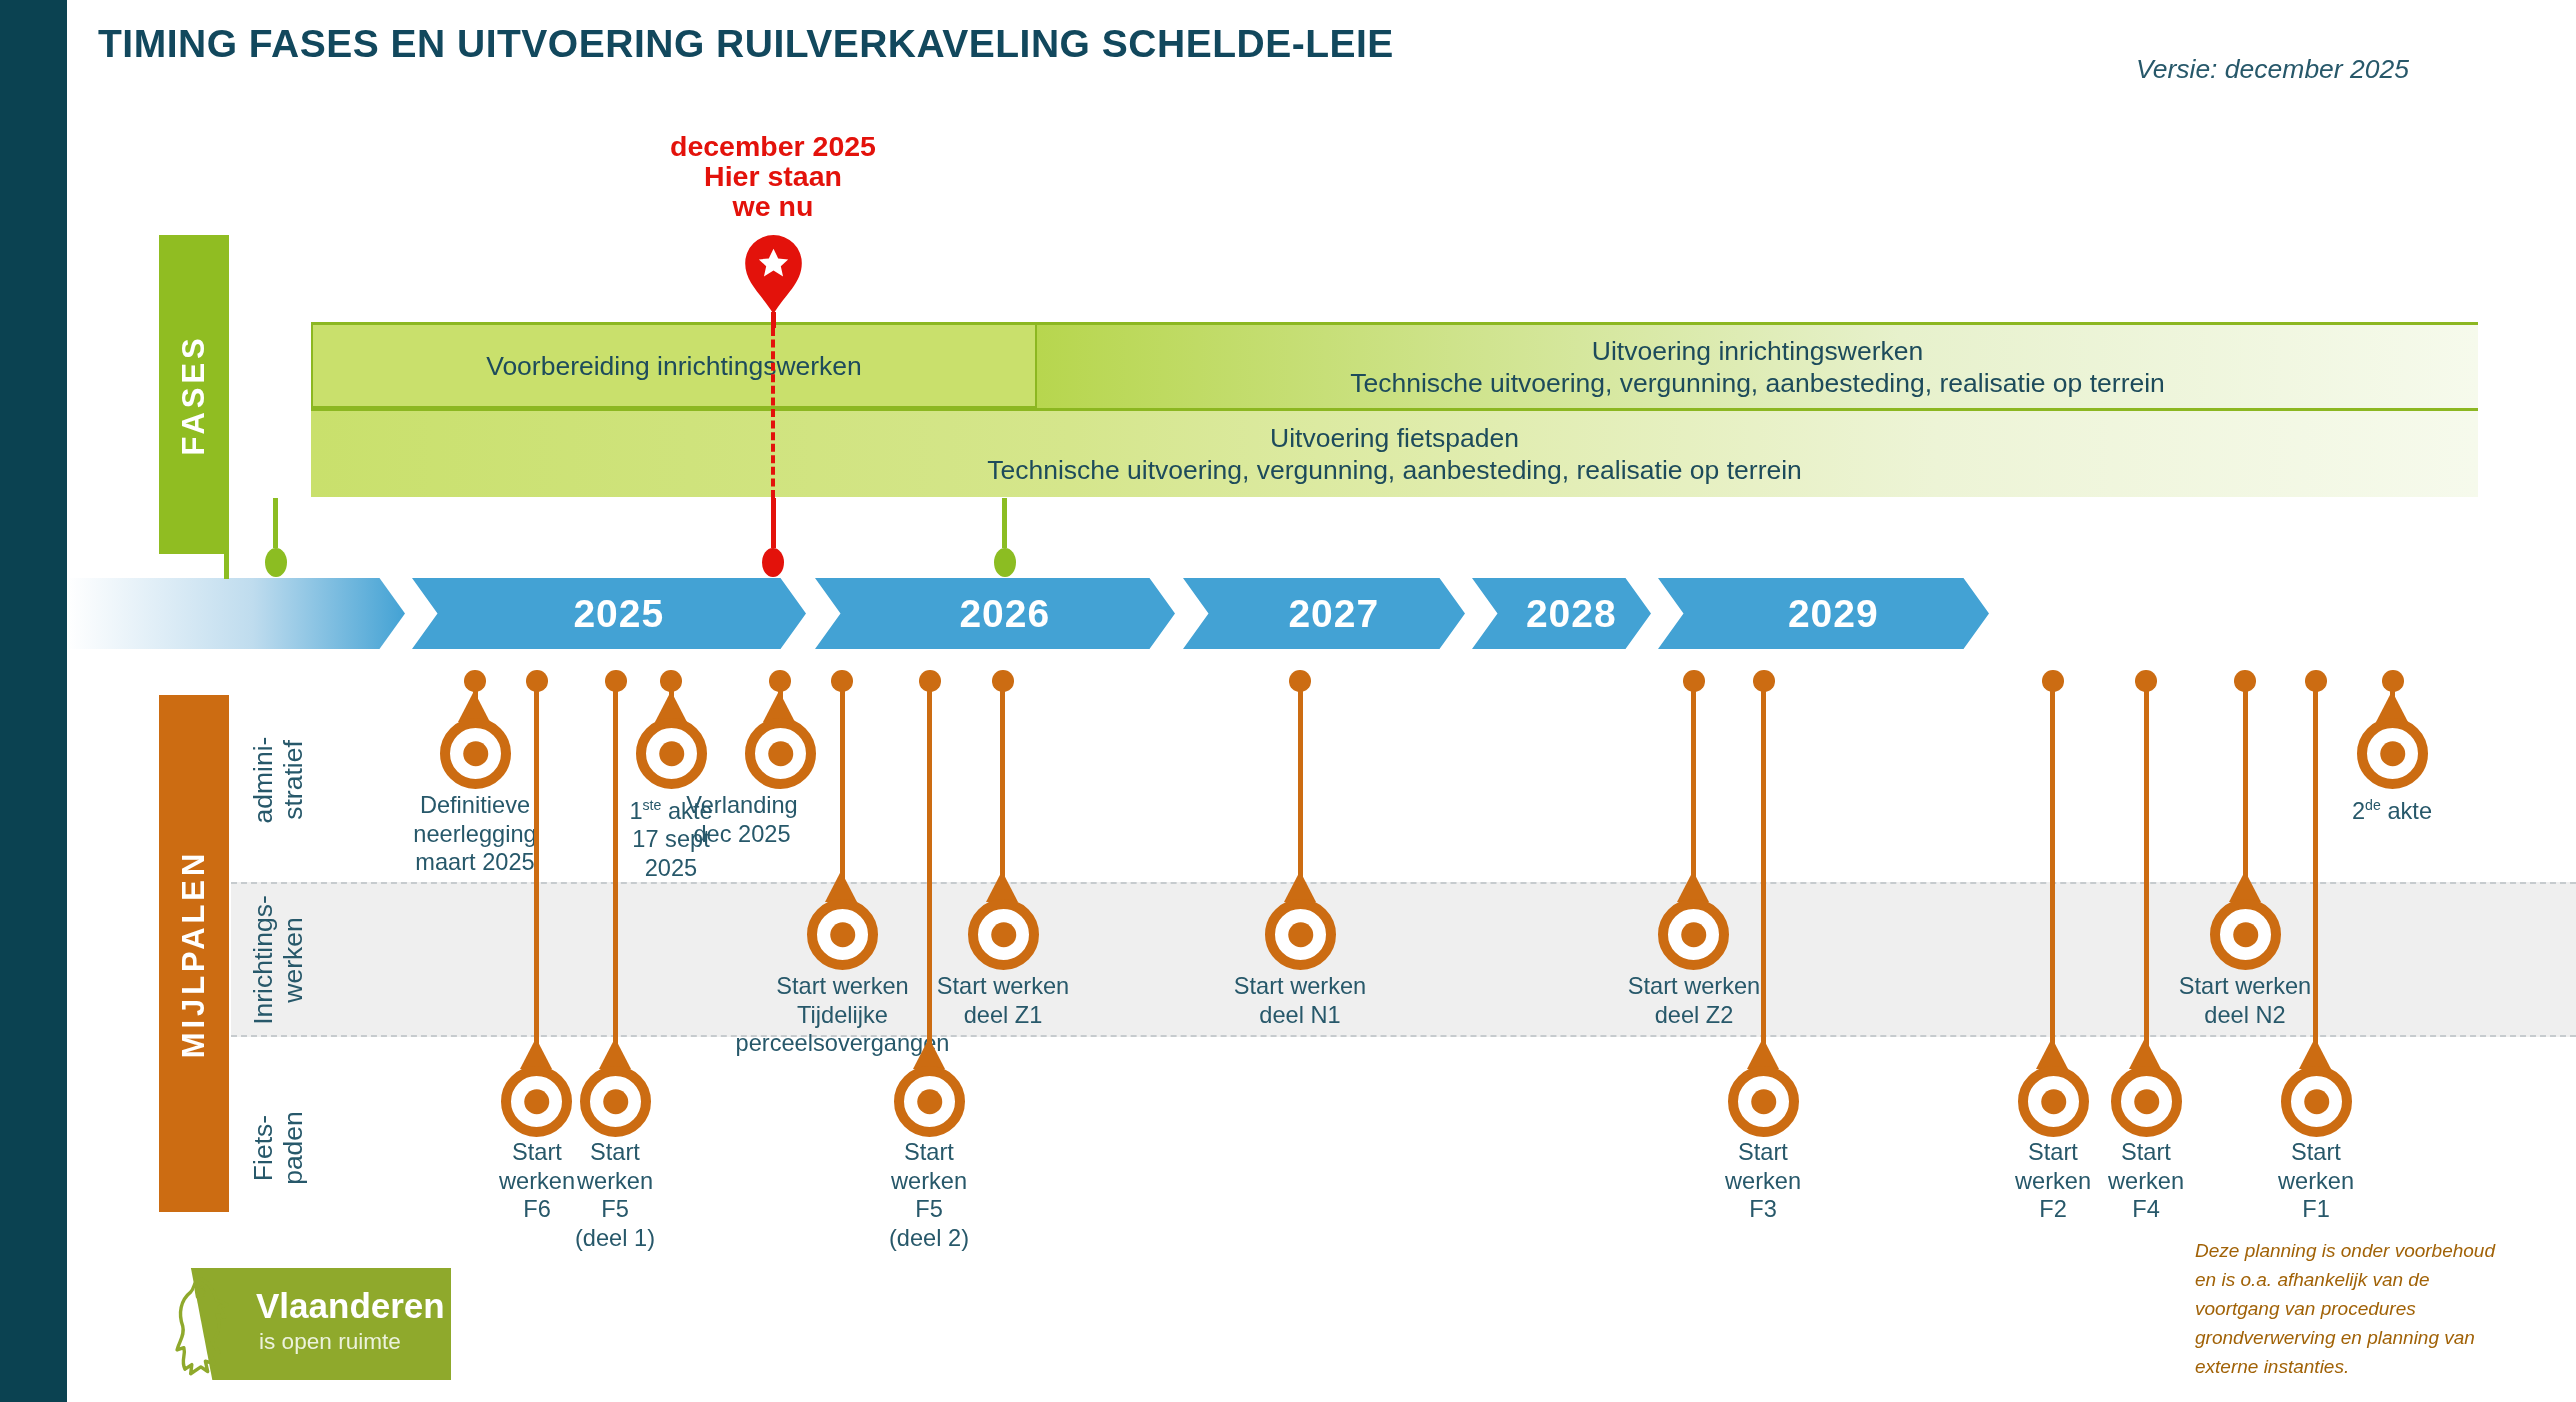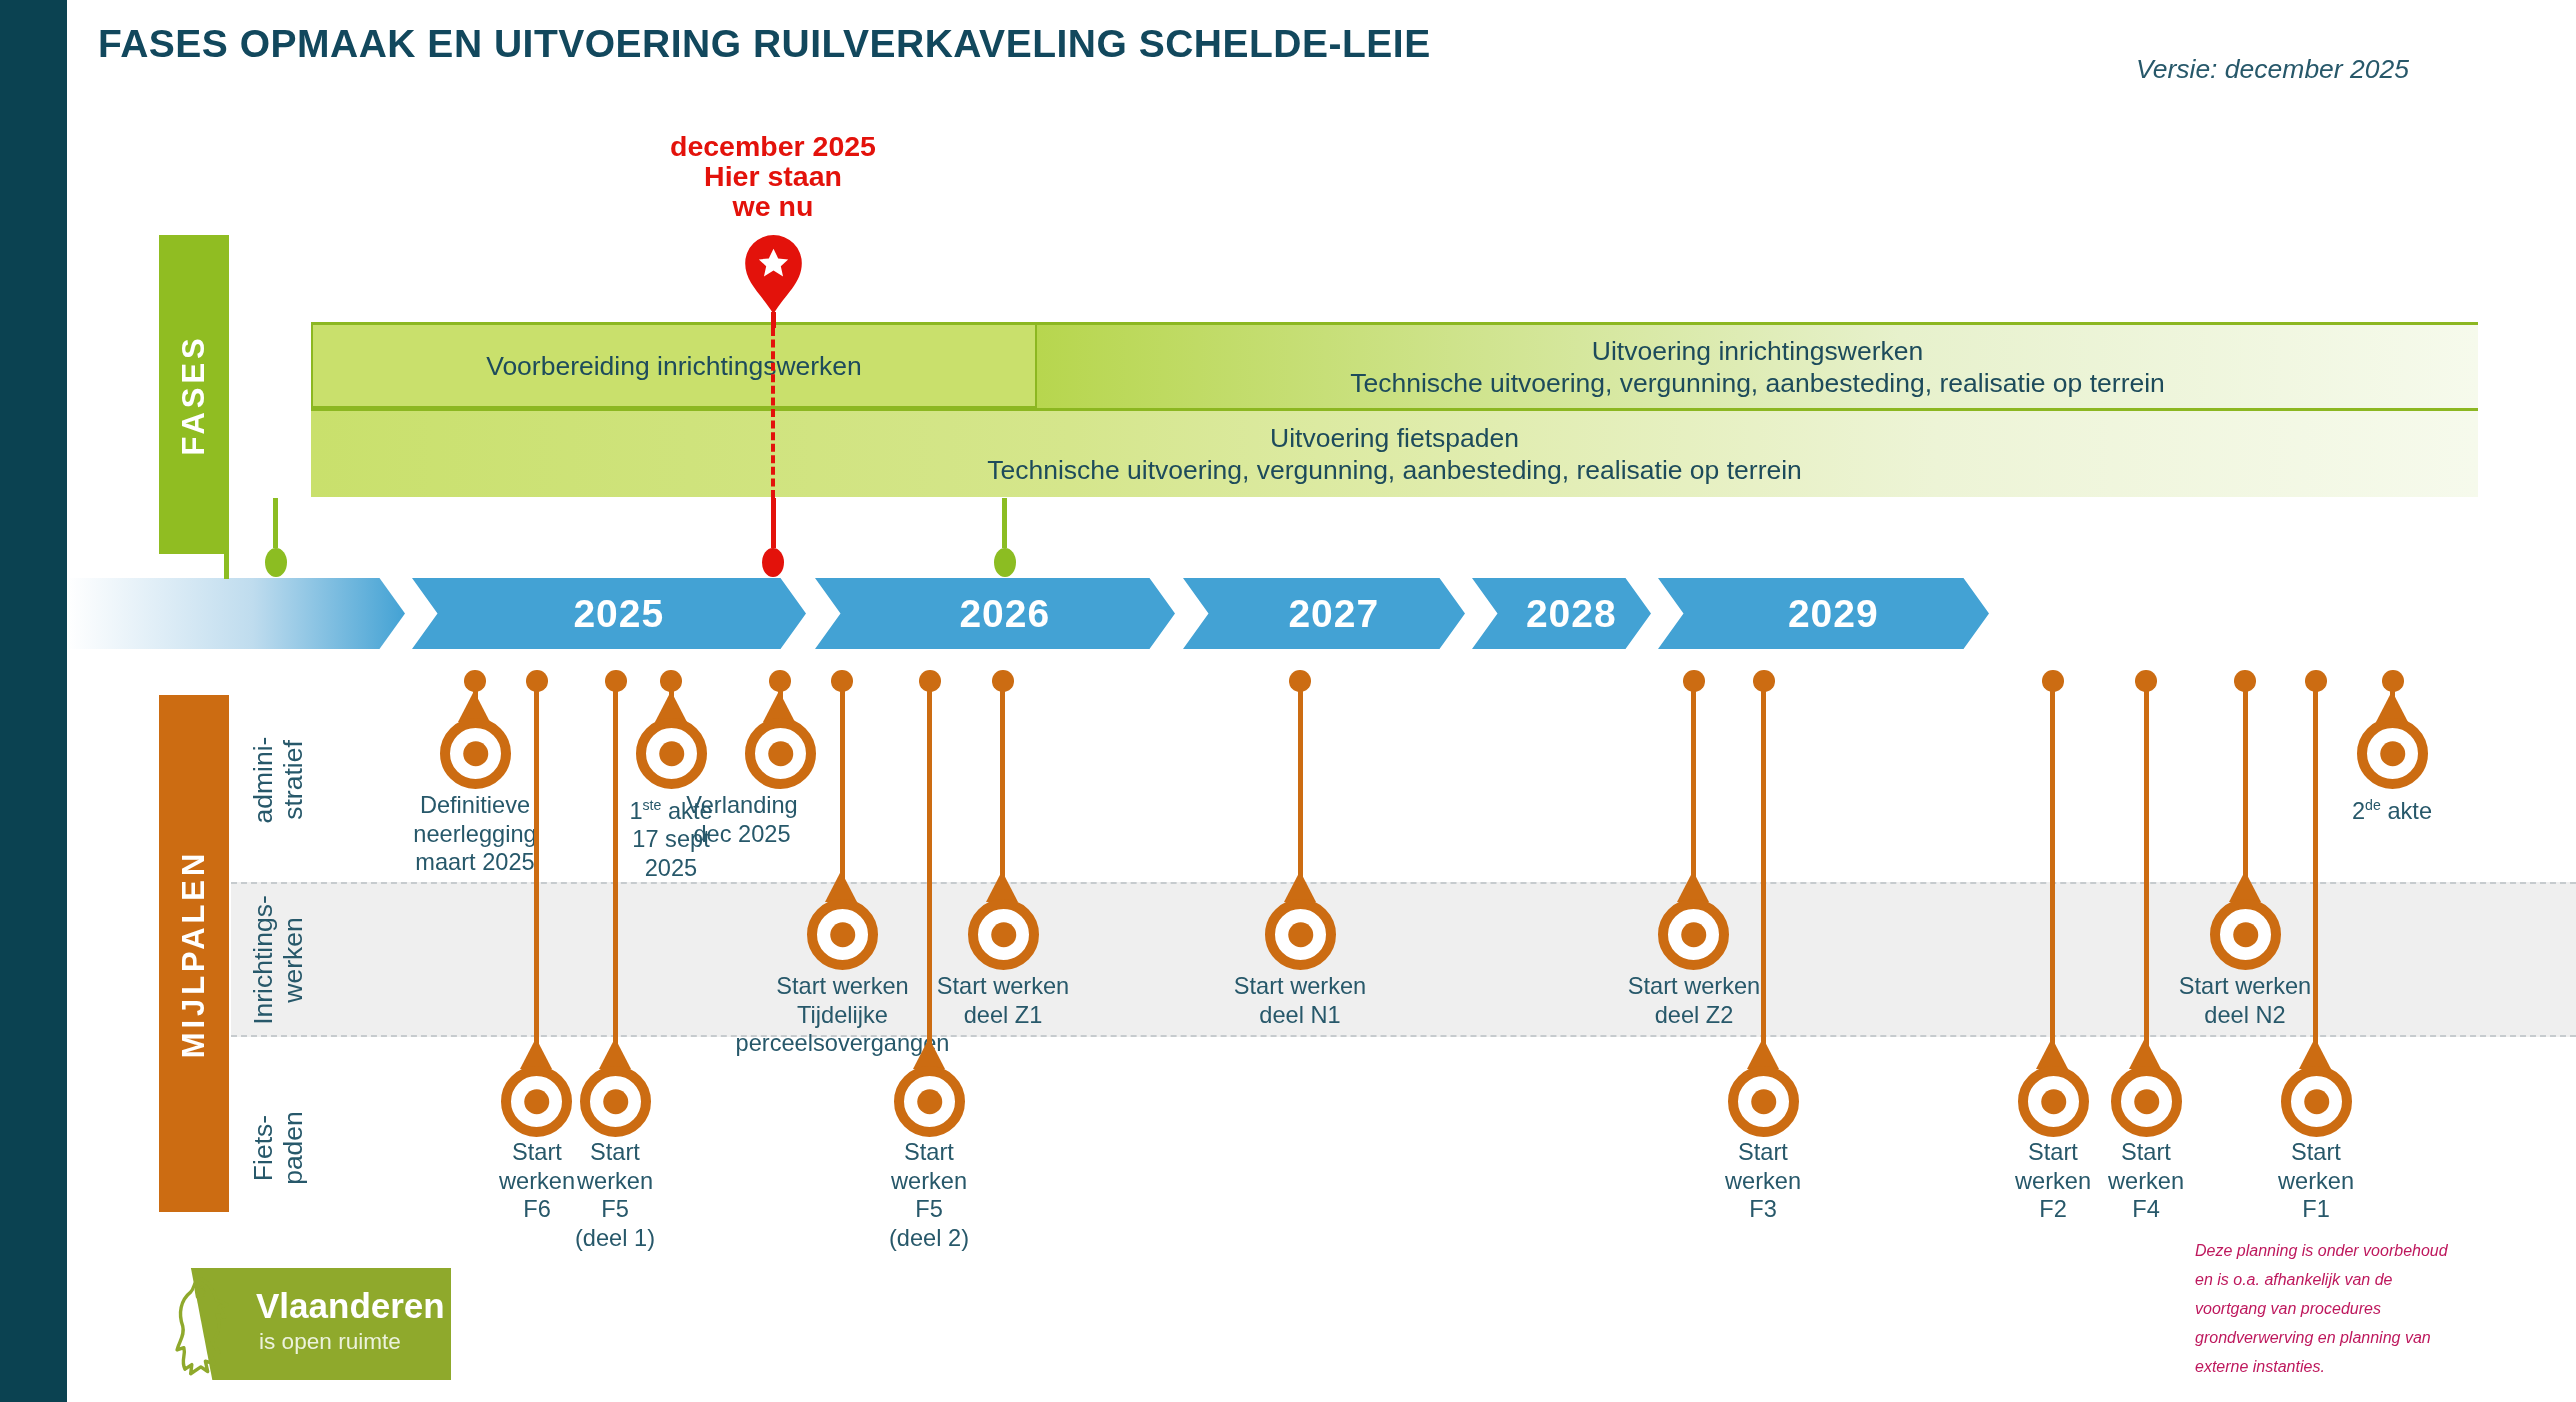--- a/index.html
+++ b/index.html
@@ -67,37 +67,37 @@
   .ms-neck{width:0;height:0;border-left:16.7px solid transparent;border-right:16.7px solid transparent;
            border-bottom:31px solid var(--orange);}
   .ms-ring{width:71px;height:71px;border:10.8px solid var(--orange);border-radius:50%;background:#fff;
            box-sizing:border-box;}
   .ms-ring::after{content:"";position:absolute;left:50%;top:50%;transform:translate(-50%,-50%);
                   width:25.5px;height:25.5px;border-radius:50%;background:var(--orange);}
   .ms-label{text-align:center;font-size:23.6px;line-height:28.5px;color:var(--text);}
   .ms-label sup{font-size:60%;margin-top:15px;}
 
   
-  .disclaimer{left:2195px;top:1236px;width:373px;font-size:16px;line-height:29px;font-style:italic;
-              color:#be185d;white-space:pre-line;}
+  .disclaimer{left:2195px;top:1236px;width:373px;font-size:19px;line-height:29px;font-style:italic;
+              color:#a16207;white-space:pre-line;}
   .logo{left:145px;top:1268px;width:306px;height:112px;background:#fff;}
   .logo-green{position:absolute;inset:0;background:var(--logo_green);
               clip-path:polygon(15% 0,100% 0,100% 100%,22% 100%);}
   .logo-title{position:absolute;left:111px;top:17.7px;font-size:35px;font-weight:bold;color:#fff;}
   .logo-sub{position:absolute;left:114px;top:61px;font-size:22.6px;color:#ECF2DC;}
   .logo-lion{position:absolute;left:15.7px;top:5.9px;}
 </style>
 </head>
 <body>
 
 <div class="page" id="page">
 
   <div class="abs sidebar-strip"></div>
 
-  <div class="abs page-title">FASES OPMAAK EN UITVOERING RUILVERKAVELING SCHELDE-LEIE</div>
+  <div class="abs page-title">TIMING FASES EN UITVOERING RUILVERKAVELING SCHELDE-LEIE</div>
   <div class="abs version-note">Versie: december 2025</div>
 
   <div class="abs now-text">
     <span>december 2025</span><br>
     <span>Hier staan</span><br>
     <span>we nu</span>
   </div>
   <svg class="abs now-pin" width="65" height="82" viewBox="0 0 66 84">
     <path d="M33 82 C21 62 4 50 4 30 a29 29 0 1 1 58 0 C62 50 45 62 33 82 Z" fill="#E3120B"></path>
     <polygon points="33,15 37.8,25 48,26 40.5,33 42.8,43.5 33,37.5 23.2,43.5 25.5,33 18,26 28.2,25" fill="#ffffff"></polygon>

